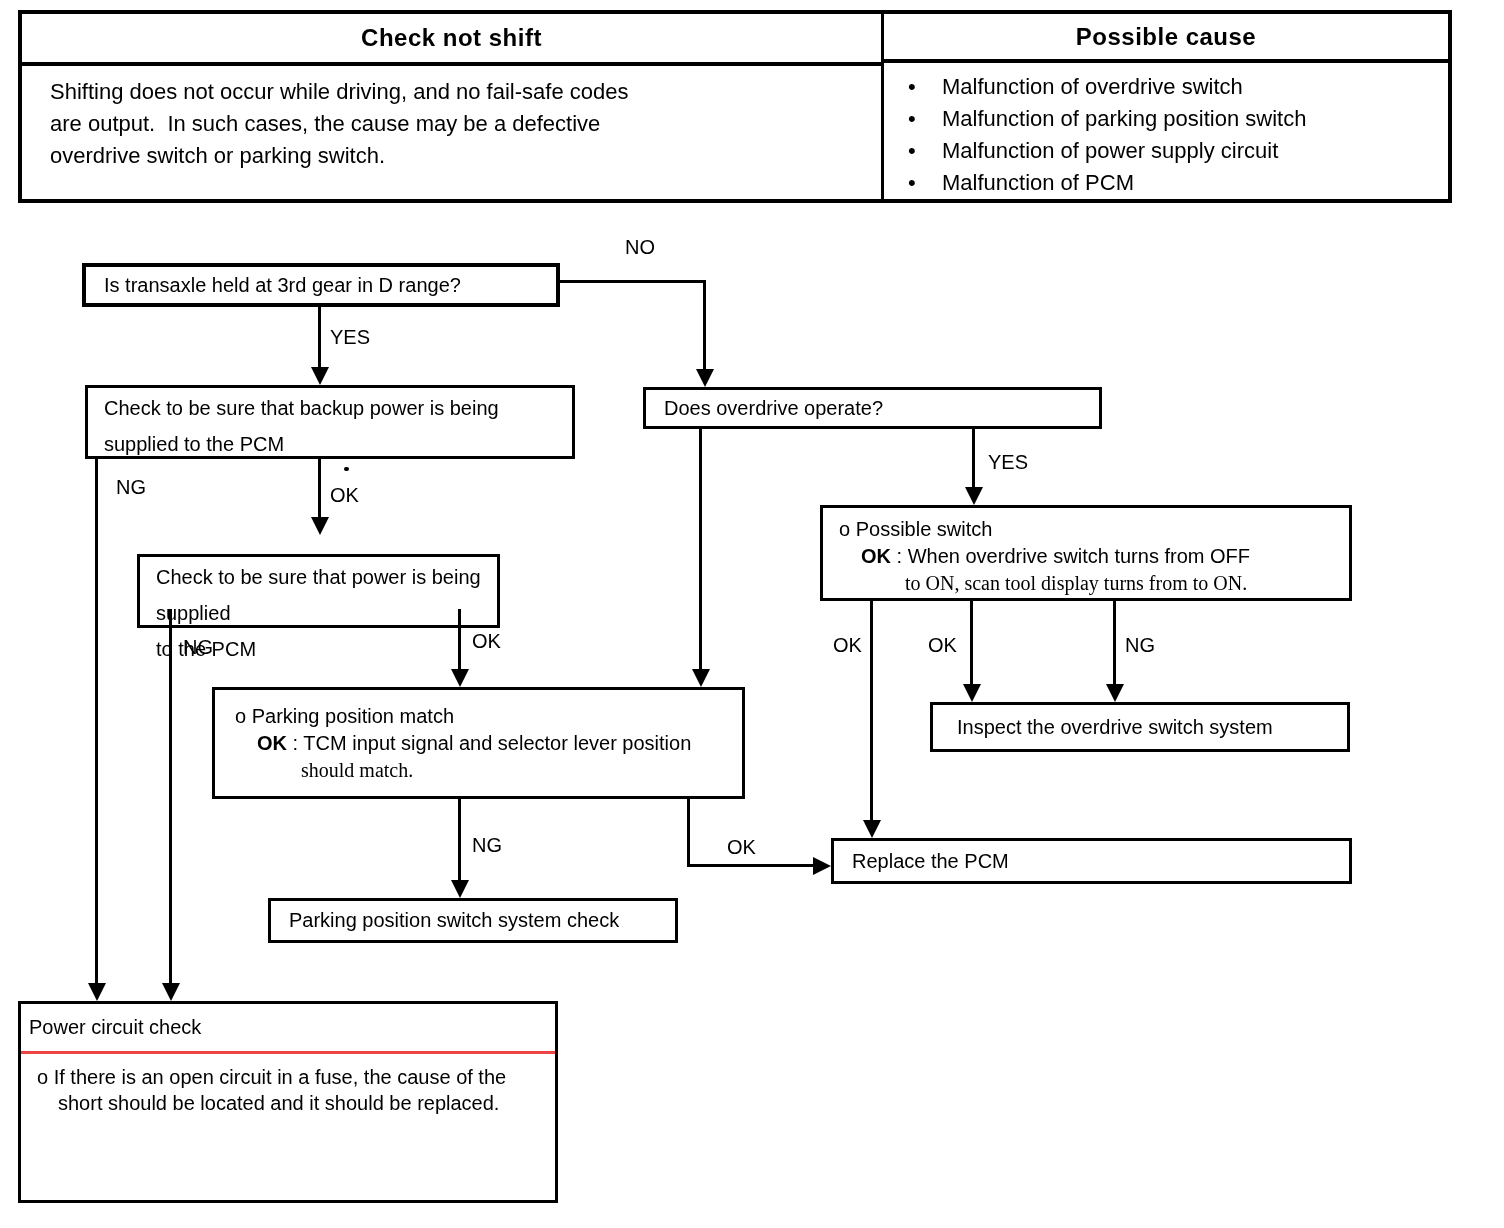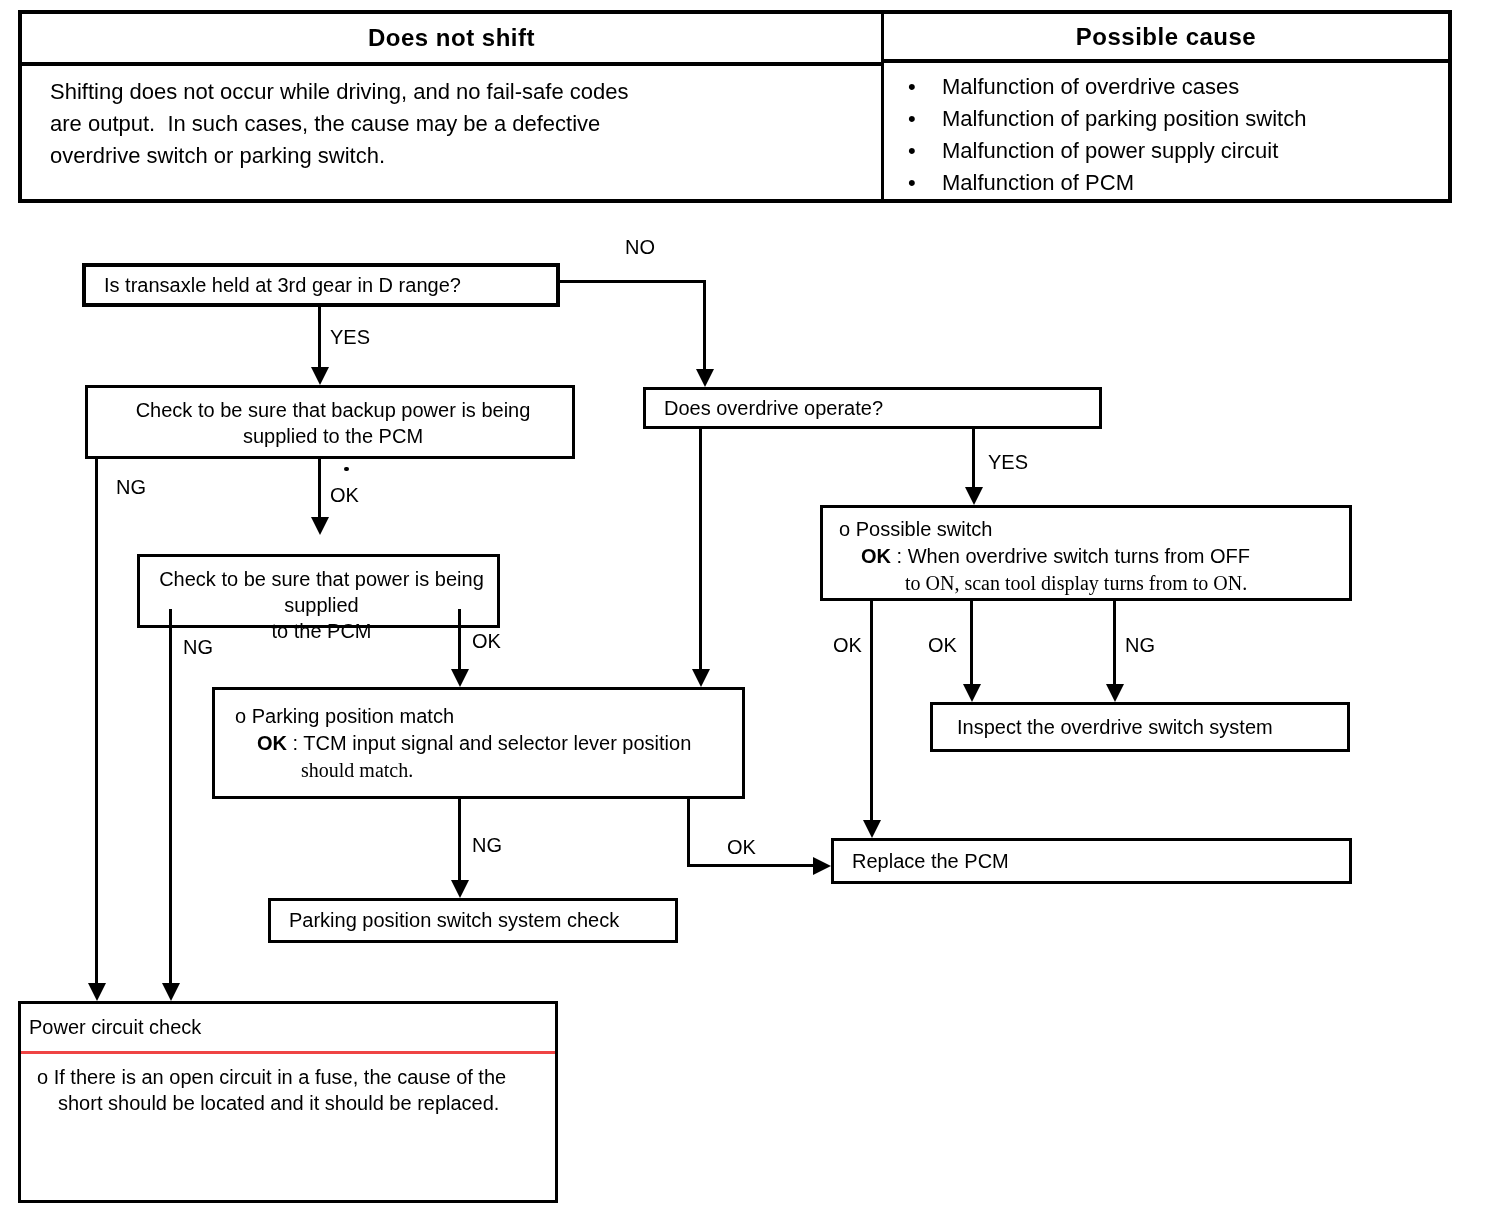--- a/index.html
+++ b/index.html
@@ -29,21 +29,21 @@
   }
   .bullet-list{padding:8px 10px 0 24px;}
   .bullet-row{display:flex;font-size:22px;line-height:32px;}
   .bullet-dot{width:34px;font-size:22px;}
   
   .box{
     position:absolute;border:3px solid #000;background:#fff;
     box-sizing:border-box;font-size:20px;color:#000;
   }
   .single{display:flex;align-items:center;padding-left:18px;padding-right:8px;}
-  .multi{white-space:pre-line;line-height:26px;padding:9px 10px 0 16px;text-align:center;}
+  .multi{white-space:pre-line;line-height:36px;padding:2px 10px 0 16px;}
   .ind1{padding-left:22px;}
   .ind2{padding-left:66px;font-family:Liberation Serif, serif;}
   .vline,.hline{position:absolute;background:#000;}
   .arr-d{position:absolute;width:0;height:0;
     border-left:9px solid transparent;border-right:9px solid transparent;
     border-top:18px solid #000;}
   .arr-r{position:absolute;width:0;height:0;
     border-top:9px solid transparent;border-bottom:9px solid transparent;
     border-left:18px solid #000;}
   .lbl{position:absolute;font-size:20px;}
@@ -56,31 +56,31 @@
   .speck{position:absolute;width:5px;height:4px;background:#000;border-radius:2px;}
   b{font-weight:700;}
 </style>
 </head>
 <body>
 
 <div id="page">
 
   <div class="cmp-table">
     <div class="cmp-col left">
-      <div class="cmp-head">Does not shift</div>
+      <div class="cmp-head">Check not shift</div>
       <div class="cmp-body">Shifting does not occur while driving, and no fail-safe codes
 are output.  In such cases, the cause may be a defective
 overdrive switch or parking switch.</div>
     </div>
     <div class="cmp-col right">
       <div class="cmp-head">Possible cause</div>
       <div class="bullet-list">
         <div class="bullet-row">
           <span class="bullet-dot">•</span>
-          <span>Malfunction of overdrive cases</span>
+          <span>Malfunction of overdrive switch</span>
         </div>
         <div class="bullet-row">
           <span class="bullet-dot">•</span>
           <span>Malfunction of parking position switch</span>
         </div>
         <div class="bullet-row">
           <span class="bullet-dot">•</span>
           <span>Malfunction of power supply circuit</span>
         </div>
         <div class="bullet-row">

